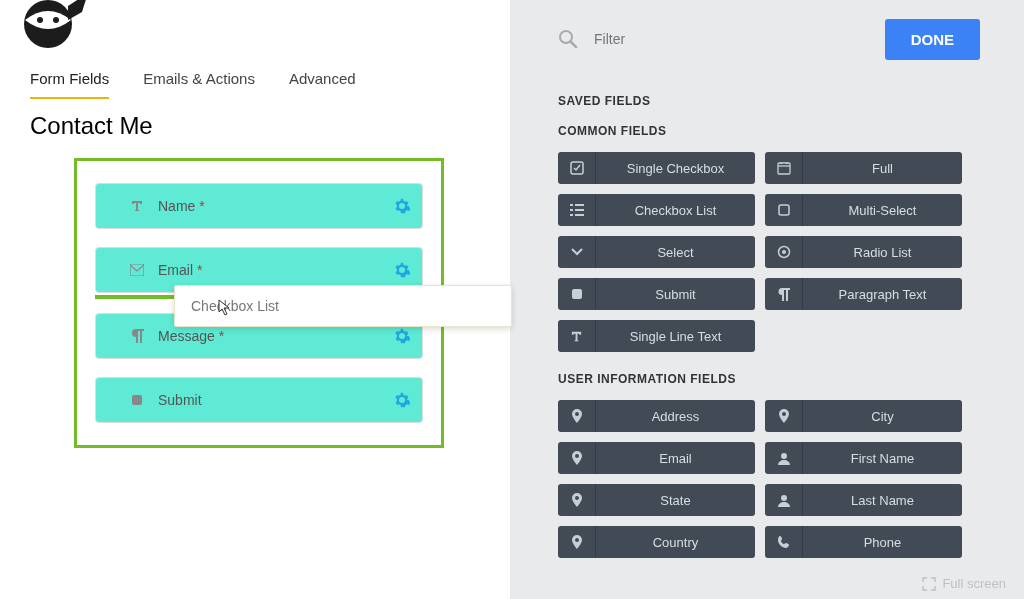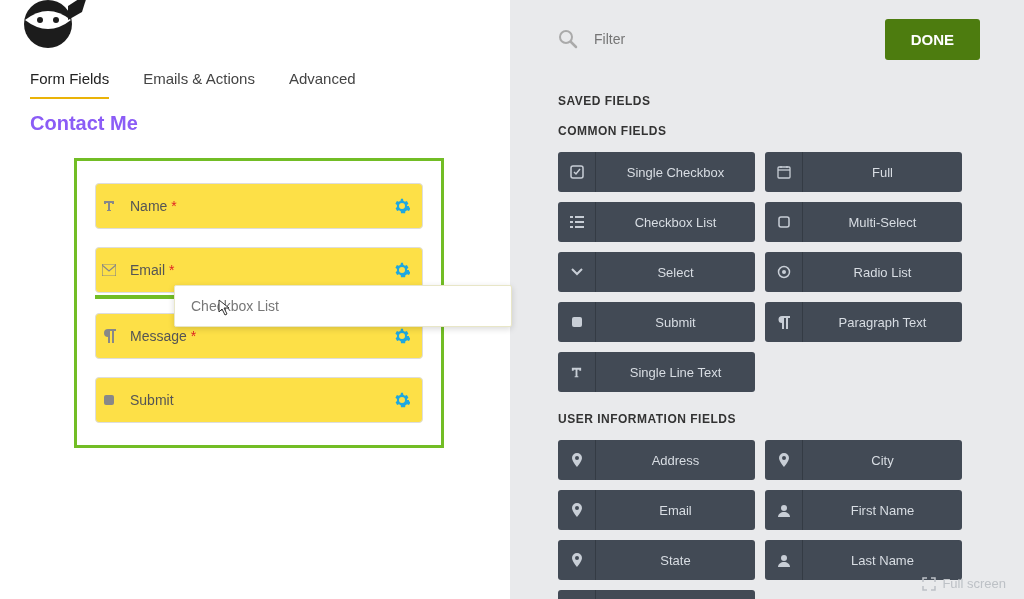--- a/index.html
+++ b/index.html
@@ -43,41 +43,41 @@
     }
     .tab.active {
       border-bottom: 2px solid #eab308;
       font-weight: 400;
       color: #222;
     }
     .form-title {
       position: absolute;
       left: 30px;
       top: 122px;
-      font-size: 20px;
-      font-weight: 700;
-      color: #8b5cf6;
+      font-size: 24px;
+      font-weight: 400;
+      color: #000000;
     }
     .dropzone {
       position: absolute;
       left: 74px;
       top: 168px;
       width: 370px;
       border: 3px solid #72bd25;
       padding: 22px 18px;
     }
     .field {
       border: 1px solid #ddd;
       border-radius: 4px;
-      padding: 14px 4px;
+      padding: 14px 32px;
       margin-bottom: 18px;
       display: flex;
       align-items: center;
       position: relative;
-      background: #fde047;
+      background: #5eead4;
     }
     .field:last-child { margin-bottom: 0; }
     .field .fi-icon {
       width: 18px;
       display: flex;
       justify-content: center;
       color: #888;
       margin-right: 12px;
     }
     .field .fi-label {
@@ -139,21 +139,21 @@
     .search-icon { color: #aaa; }
     .filter-input {
       border: none;
       background: transparent;
       font-size: 14px;
       color: #999;
       outline: none;
       width: 200px;
     }
     .done-btn {
-      background: #4d7c0f;
+      background: #3b82f6;
       color: #fff;
       font-weight: 700;
       font-size: 15px;
       border: none;
       padding: 12px 26px;
       border-radius: 3px;
       cursor: pointer;
     }
     .section-head {
       font-size: 12px;
@@ -165,21 +165,21 @@
     }
     .section-head.saved { margin-top: 16px; margin-bottom: 16px;}
     .field-grid {
       display: flex;
       flex-wrap: wrap;
       gap: 10px;
       margin-bottom: 20px;
     }
     .ftype {
       width: 197px;
-      height: 40px;
+      height: 32px;
       background: #424a55;
       border-radius: 3px;
       display: flex;
       align-items: center;
       color: #d8dde3;
       font-size: 13px;
       cursor: pointer;
       position: relative;
     }
     .ftype .ft-icon {
@@ -449,20 +449,28 @@
         <span class="ft-icon">
           <svg width="12" height="13">
             <circle cx="6" cy="4" r="3" fill="#c8ced6"></circle>
             <path d="M0 13c0-3 3-5 6-5s6 2 6 5z" fill="#c8ced6"></path>
           </svg>
         </span>
         <span class="ft-label">Last Name</span>
       </div>
     <div class="ftype">
         <span class="ft-icon">
+          <svg width="10" height="14">
+            <path d="M5 0a5 5 0 015 5c0 3-5 9-5 9S0 8 0 5a5 5 0 015-5zm0 3a2 2 0 100 4 2 2 0 000-4z" fill="#c8ced6"></path>
+          </svg>
+        </span>
+        <span class="ft-label">Country</span>
+      </div>
+    <div class="ftype">
+        <span class="ft-icon">
           <svg width="12" height="12">
             <path d="M2 0c1 0 2 2 2 3 0 1-1 1-1 2s2 3 3 3 1-1 2-1 3 1 3 2-2 3-3 3C4 12 0 8 0 4 0 2 1 0 2 0z" fill="#c8ced6"></path>
           </svg>
         </span>
         <span class="ft-label">Phone</span>
       </div>
   </div>
 
 </div>
 

